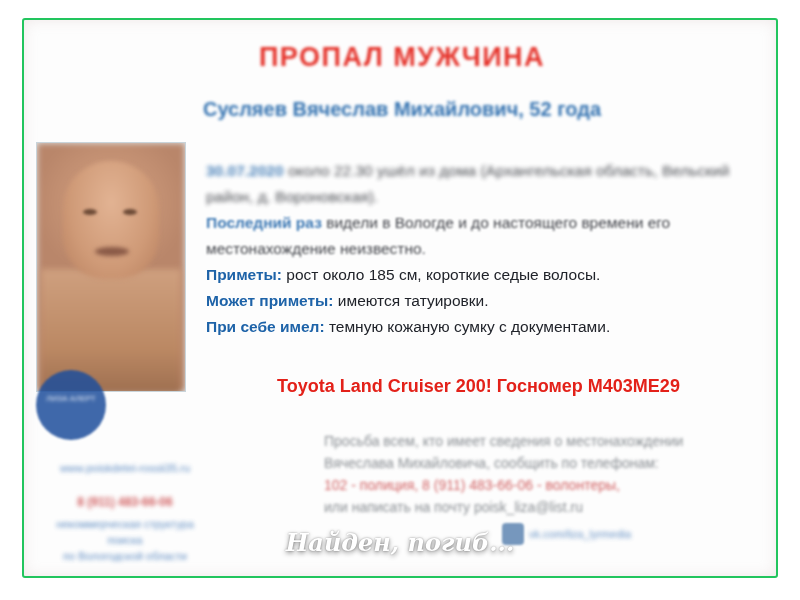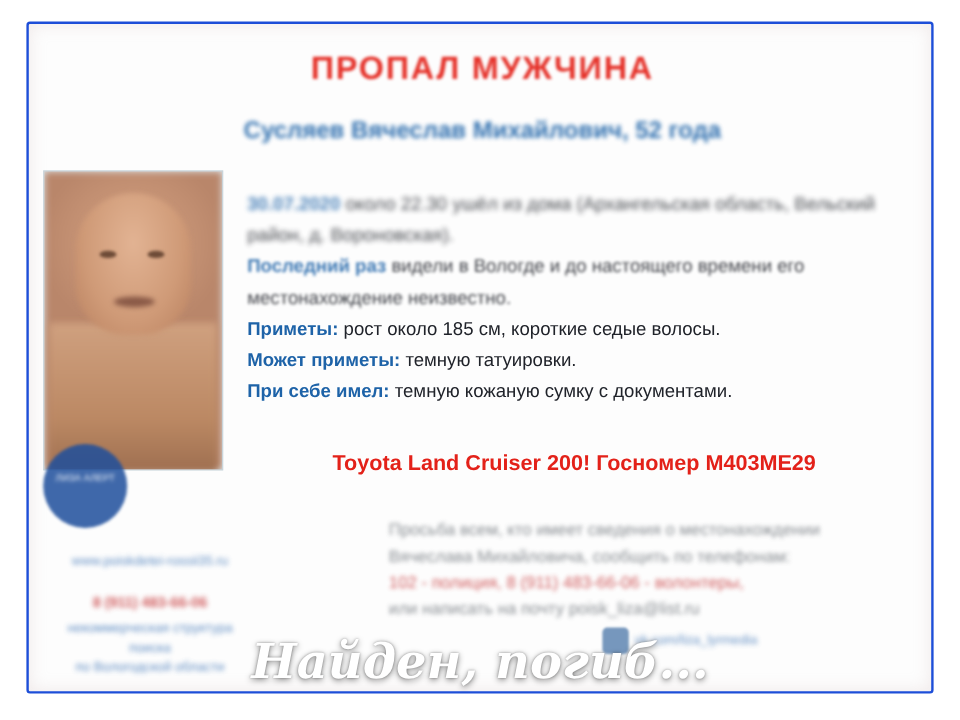--- a/index.html
+++ b/index.html
@@ -21,21 +21,21 @@
   }
 
   
   .poster {
     position: absolute;
     left: 22px;
     top: 18px;
     width: 756px;
     height: 560px;
     background: #fdfdfd;
-    border: 2px solid #1d4ed8;
+    border: 2px solid #22c55e;
     border-radius: 3px;
     box-sizing: border-box;
     box-shadow: 0 0 14px rgba(200,170,170,.25) inset;
   }
 
   .headline {
     position: absolute;
     left: 0;
     top: 22px;
     width: 756px;
@@ -223,21 +223,21 @@
   
   .caption {
     position: absolute;
     left: 0;
     top: 528px;
     width: 800px;
     text-align: center;
     font-family: "DejaVu Serif", serif;
     font-style: italic;
     font-weight: bold;
-    font-size: 40px;
+    font-size: 24px;
     color: #ffffff;
     text-shadow: 0 2px 5px rgba(0,0,0,.45), 0 0 2px rgba(0,0,0,.35);
   }
 </style>
 </head>
 <body>
 
 <div id="stage">
 
   <div class="poster">
@@ -266,21 +266,21 @@
       <p class="blurred-1">
         <span class="lbl-blue">Последний раз</span>
         <span>видели в Вологде и до настоящего времени его местонахождение неизвестно.</span>
       </p>
       <p>
         <span class="lbl-blue">Приметы:</span>
         <span>рост около 185 см, короткие седые волосы.</span>
       </p>
       <p>
         <span class="lbl-blue">Может приметы:</span>
-        <span>темную татуировки.</span>
+        <span>имеются татуировки.</span>
       </p>
       <p>
         <span class="lbl-blue">При себе имел:</span>
         <span>темную кожаную сумку с документами.</span>
       </p>
     </div>
 
     <div class="warning">
       <div>Toyota Land Cruiser 200! Госномер М403МЕ29</div>
     </div>

